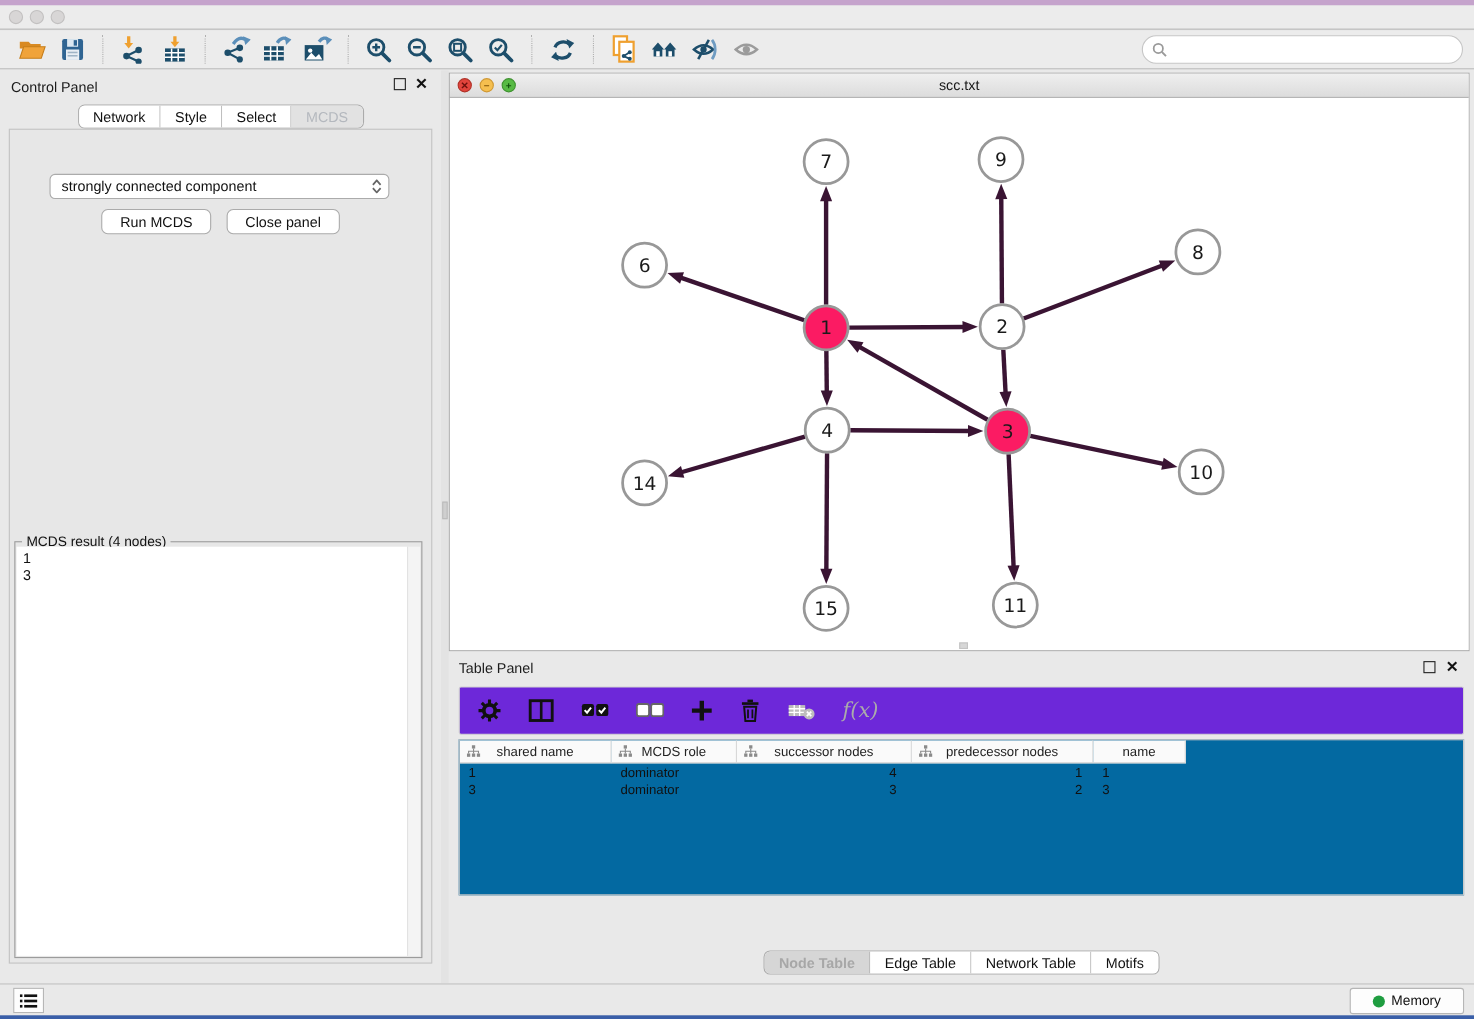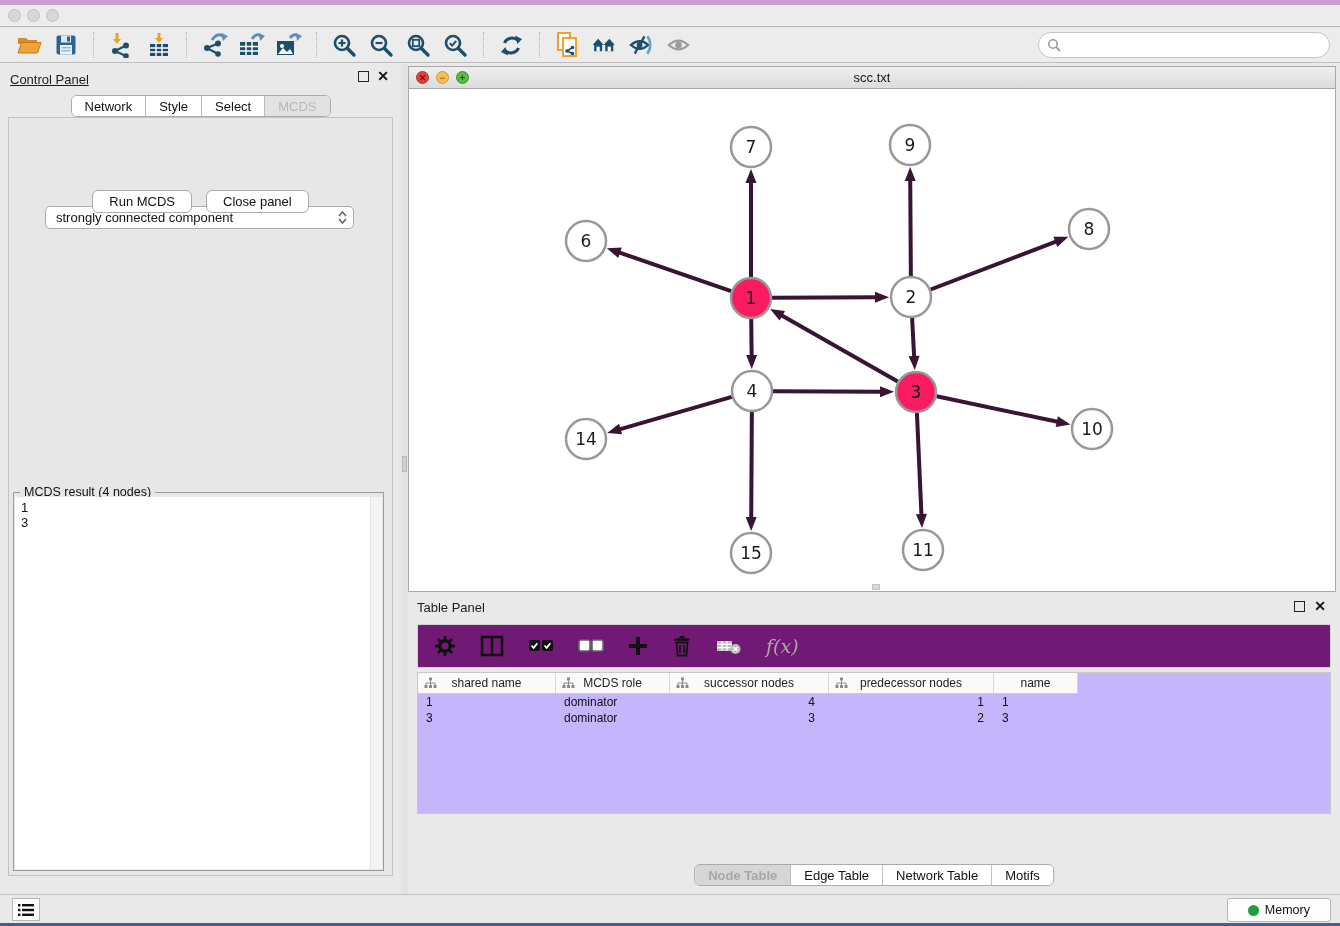--- a/index.html
+++ b/index.html
@@ -15,33 +15,33 @@
   .win-title { position:absolute; left:0; right:0; top:3px; text-align:center; font-size:13px; color:#9d9d9d; }
 
   
   .toolbar { position:absolute; left:0; top:28px; width:100%; height:35px; background:#ececec; border-bottom:1px solid #bdbdbd; display:flex; align-items:center; padding-left:10px; }
   .tb-ico { width:27px; height:27px; display:flex; align-items:center; justify-content:center; margin:0 5px; cursor:default; }
   .tb-sep { width:0; height:26px; border-left:1px dotted #b0b0b0; margin:0 9px; }
   .search-wrap { position:absolute; right:10px; top:4px; width:292px; height:26px; background:#fff; border:1px solid #c6c6c6; border-radius:13px; display:flex; align-items:center; padding-left:8px; }
 
   
   .control-panel { position:absolute; left:0; top:64px; width:401px; height:830px; background:#e9e9e9; }
-  .panel-head { position:absolute; left:10px; top:8px; font-size:13px; color:#1c1c1c;text-decoration:underline; }
+  .panel-head { position:absolute; left:10px; top:8px; font-size:13px; color:#1c1c1c; }
   .panel-btns { position:absolute; right:12px; top:7px; display:flex; gap:8px; align-items:center; }
   .float-ico { width:11px; height:11px; border:1.5px solid #222; display:inline-block; }
   .close-ico { font-size:14px; font-weight:bold; color:#111; line-height:11px; }
 
   .seg-tabs { position:absolute; top:31px; left:50%; transform:translateX(-50%); display:flex; height:22px; border:1px solid #ababab; border-radius:6px; overflow:hidden; background:#fff; }
   .seg { display:flex; align-items:center; justify-content:center; font-size:13px; color:#111; background:#fff; border-right:1px solid #b9b9b9; padding:0 13px; white-space:nowrap; }
   .seg:last-child { border-right:none; }
   .seg.sel-dim { background:#e2e2e2; color:#b4b8be; }
 
   .cp-body { position:absolute; left:8px; right:8px; top:53px; bottom:18px; background:#e7e7e7; border:1px solid #c3c3c3; }
   .opt-label { position:absolute; top:18px; left:0; right:0; text-align:center; font-size:13px; color:#111; }
-  .combo { position:absolute; top:40px; left:36px; right:38px; height:23px; background:#fff; border:1px solid #ababab; border-radius:5px; display:flex; align-items:center; padding:0 6px 0 10px; font-size:13px; color:#111;margin-top:48px; }
+  .combo { position:absolute; top:40px; left:36px; right:38px; height:23px; background:#fff; border:1px solid #ababab; border-radius:5px; display:flex; align-items:center; padding:0 6px 0 10px; font-size:13px; color:#111; }
   .combo-stepper { margin-left:auto; display:flex; flex-direction:column; align-items:center; gap:1px; }
   .cp-buttons { position:absolute; top:72px; left:0; right:0; display:flex; justify-content:center; gap:14px; }
   .mac-btn { height:23px; background:#fff; border:1px solid #ababab; border-radius:6px; font-size:13px; color:#111; padding:0 16px; display:flex; align-items:center; font-family:"Liberation Sans",sans-serif; }
 
   .result-group { position:absolute; left:4px; right:8px; top:374px; bottom:4px; border:1px solid #9c9c9c; }
   .result-title { position:absolute; top:-8px; left:6px; background:#e7e7e7; padding:0 4px; font-size:12.5px; color:#111; }
   .result-text { position:absolute; left:1px; right:13px; top:4px; bottom:1px; background:#fff; font-size:13px; color:#111; padding:3px 6px; white-space:pre-line; font-family:"Liberation Sans",sans-serif; overflow:hidden; }
   .result-scroll { position:absolute; right:1px; top:4px; bottom:1px; width:12px; background:#f4f4f4; border-left:1px solid #e2e2e2; }
 
   
@@ -57,25 +57,25 @@
   .nl.red { background:#e2443c; border:1px solid #b03228; color:#6d100c; }
   .nl.yellow { background:#f5bf4f; border:1px solid #cf9834; color:#8a5d0c; }
   .nl.green { background:#57ba44; border:1px solid #3f9230; color:#11510b; }
   .net-canvas { position:absolute; left:0; top:22px; width:926px; height:502px; background:#fff; }
   .net-grip { position:absolute; left:50%; bottom:1px; width:8px; height:6px; background:#d7d7d7; border:1px solid #c4c4c4; }
 
   
   .table-panel { position:absolute; left:408px; top:596px; width:932px; height:298px; background:#e9e9e9; }
   .tp-head { position:absolute; left:9px; top:4px; font-size:13px; color:#1c1c1c; }
   .tp-btns { position:absolute; right:14px; top:5px; display:flex; gap:9px; align-items:center; }
-  .tp-toolbar { position:absolute; left:9px; right:9px; top:28px; height:44px; background:#701a75; border:1px solid #d2d2d2; border-radius:2px; display:flex; align-items:center; padding-left:16px; gap:24px; }
+  .tp-toolbar { position:absolute; left:9px; right:9px; top:28px; height:44px; background:#6d28d9; border:1px solid #d2d2d2; border-radius:2px; display:flex; align-items:center; padding-left:16px; gap:24px; }
   .tp-ico { display:flex; align-items:center; justify-content:center; }
   .fx { font-family:"DejaVu Serif", serif; font-style:italic; color:#ababab; font-size:19px; }
 
-  .data-table { position:absolute; left:9px; right:9px; top:76px; height:142px; background:#c4b5fd; border:1px solid #c8c8c8; overflow:hidden; }
+  .data-table { position:absolute; left:9px; right:9px; top:76px; height:142px; background:#0369a1; border:1px solid #c8c8c8; overflow:hidden; }
   .thead { display:flex; height:21px; }
   .th { position:relative; background:#fafafa; border-right:1px solid #d8d8d8; border-bottom:1px solid #cfcfcf; display:flex; align-items:center; justify-content:center; font-size:12px; color:#222; }
   .th .tree-ico { position:absolute; left:6px; top:4px; }
   .trow { display:flex; height:16px; font-size:12px; color:#111; }
   .td { padding-top:1px; }
   .al { text-align:left; padding-left:8px; }
   .ar { text-align:right; }
 
   .tp-tabs { position:absolute; bottom:8px; left:50%; transform:translateX(-50%); display:flex; height:22px; border:1px solid #ababab; border-radius:6px; overflow:hidden; background:#fff; }
   .tp-tabs .seg.sel-dim { background:#d6d6d6; color:#a7a7a7;font-weight:bold; }

